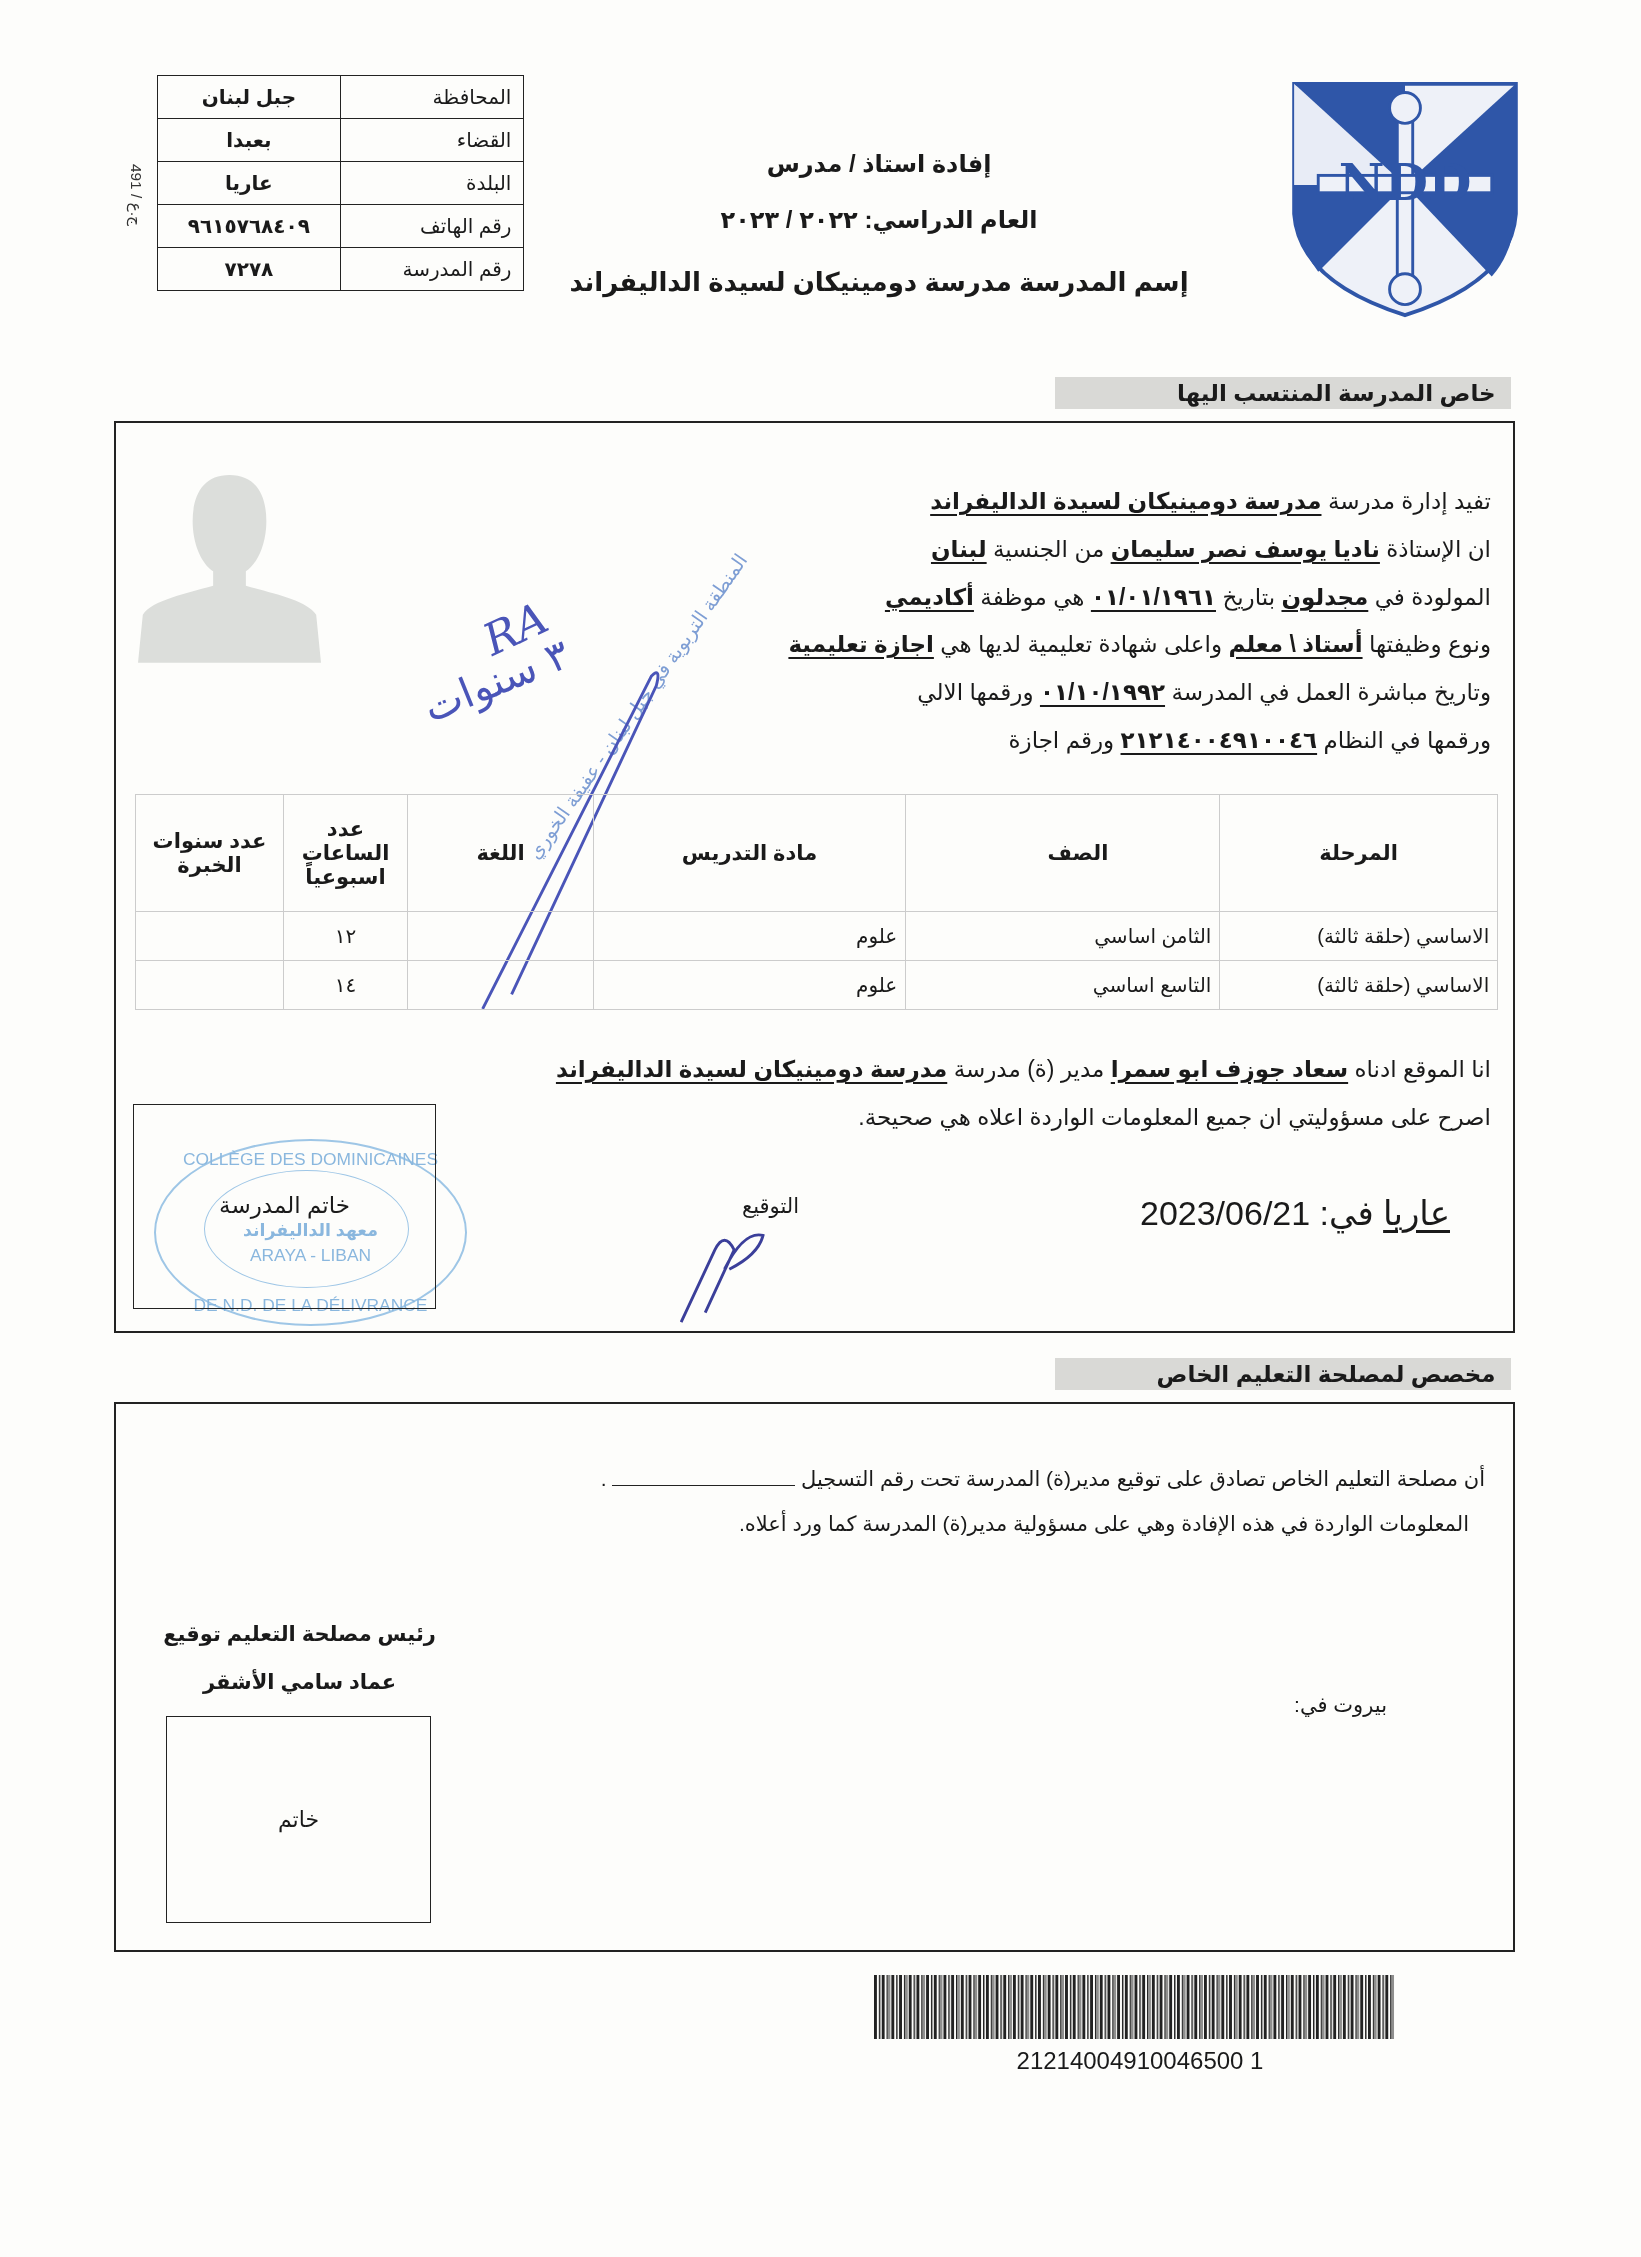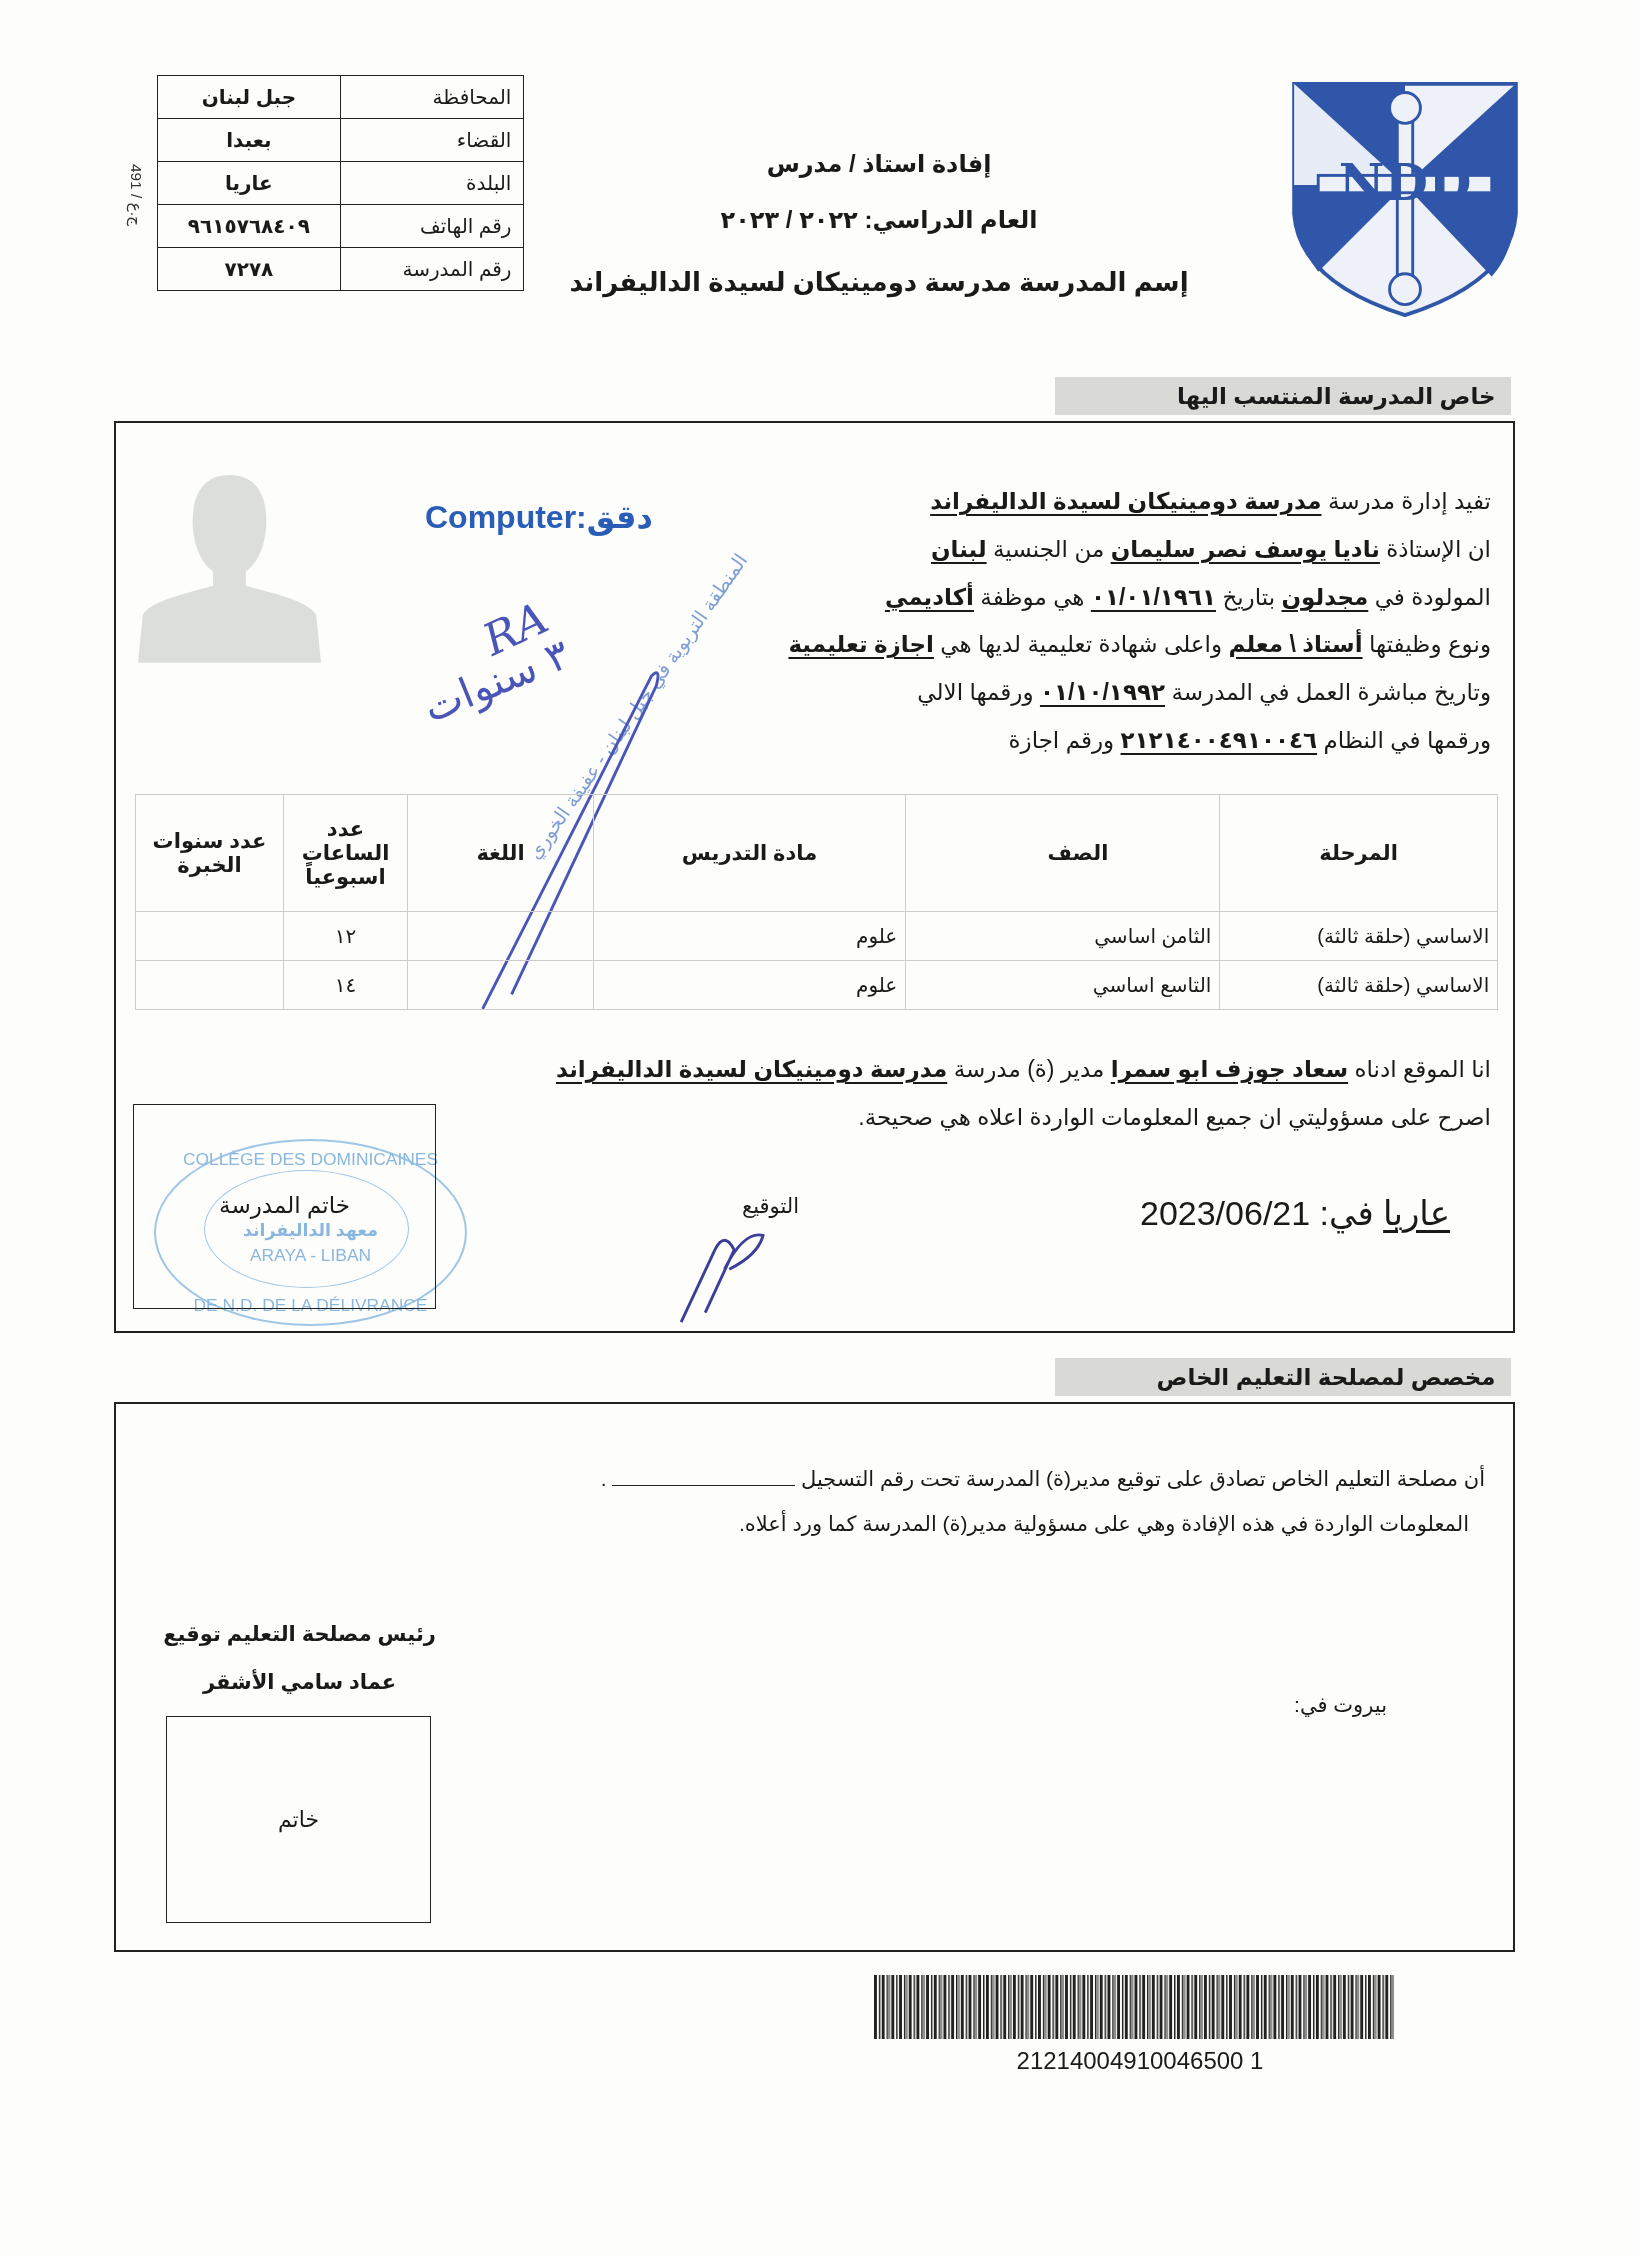--- a/index.html
+++ b/index.html
@@ -16,21 +16,21 @@
   .info-table td.val { text-align:center; font-weight:bold; letter-spacing:1px; }
   .side-ref { left:127px; top:164px; writing-mode:vertical-rl; font-size:15.4px; color:#333; direction:ltr; }
   
   .title { width:676px; left:541px; text-align:center; font-weight:bold; }
   .t1 { top:150px; font-size:24px; }
   .t2 { top:206px; font-size:24px; }
   .t3 { top:267px; font-size:26px; }
   
   .logo { left:1289px; top:79px; width:232px; height:241px; }
   
-  .sec-head { right:130px; height:38px; background:#d9d9d6; font-weight:bold; font-size:23px; display:flex; align-items:center; padding:0 15.4px; }
+  .sec-head { right:130px; height:32px; background:#d9d9d6; font-weight:bold; font-size:23px; display:flex; align-items:center; padding:0 15.4px; }
   .sec1 { top:377px; width:425px; }
   .sec2 { top:1358px; width:425px; }
   .box { border:2.4px solid #222; left:114px; right:126px; }
   .box1 { top:421px; height:908px; }
   .box2 { top:1402px; height:546px; }
   .para { right:150px; font-size:23px; line-height:42px; text-align:right; white-space:nowrap; }
   .u { text-decoration:underline; font-weight:bold; text-underline-offset:4.8px; }
   
   .photo { left:138px; top:470px; width:183px; height:193px; }
   
@@ -137,23 +137,20 @@
   <span class="u">٠١/١٠/١٩٩٢</span>
   <span>ورقمها الالي</span>
 </div>
 <div class="abs para" style="top:719px;">
   <span>ورقمها في النظام</span>
   <span class="u">٢١٢١٤٠٠٤٩١٠٠٤٦</span>
   <span>ورقم اجازة</span>
 </div>
 
 <div class="abs stamp">
-  <div>
-    <span>دقق:</span><span style="font-family:'Liberation Sans',sans-serif;">Computer</span>
-  </div>
 </div>
 <div class="abs handwrite" style="left:483px;top:603px;font-size:44px;transform:rotate(-25deg);">RA</div>
 <div class="abs handwrite" style="left:420px;top:657px;font-size:41px;transform:rotate(-22deg);font-style:normal;">٣ سنوات</div>
 <div class="abs" style="left:454px;top:695px;font-size:19.3px;color:#7e9ed4;transform:rotate(-55deg);white-space:nowrap;">المنطقة التربوية في جبل لبنان - عفيفة الخوري</div>
 <svg class="abs" style="left:473px;top:666px;" width="193" height="348" viewBox="0 0 200 360">
   <path d="M10 355 L185 10 Q195 0 190 20 L40 340" fill="none" stroke="#4a55b8" stroke-width="3"></path>
 </svg>
 
 <table class="abs teach">
   <tbody>

